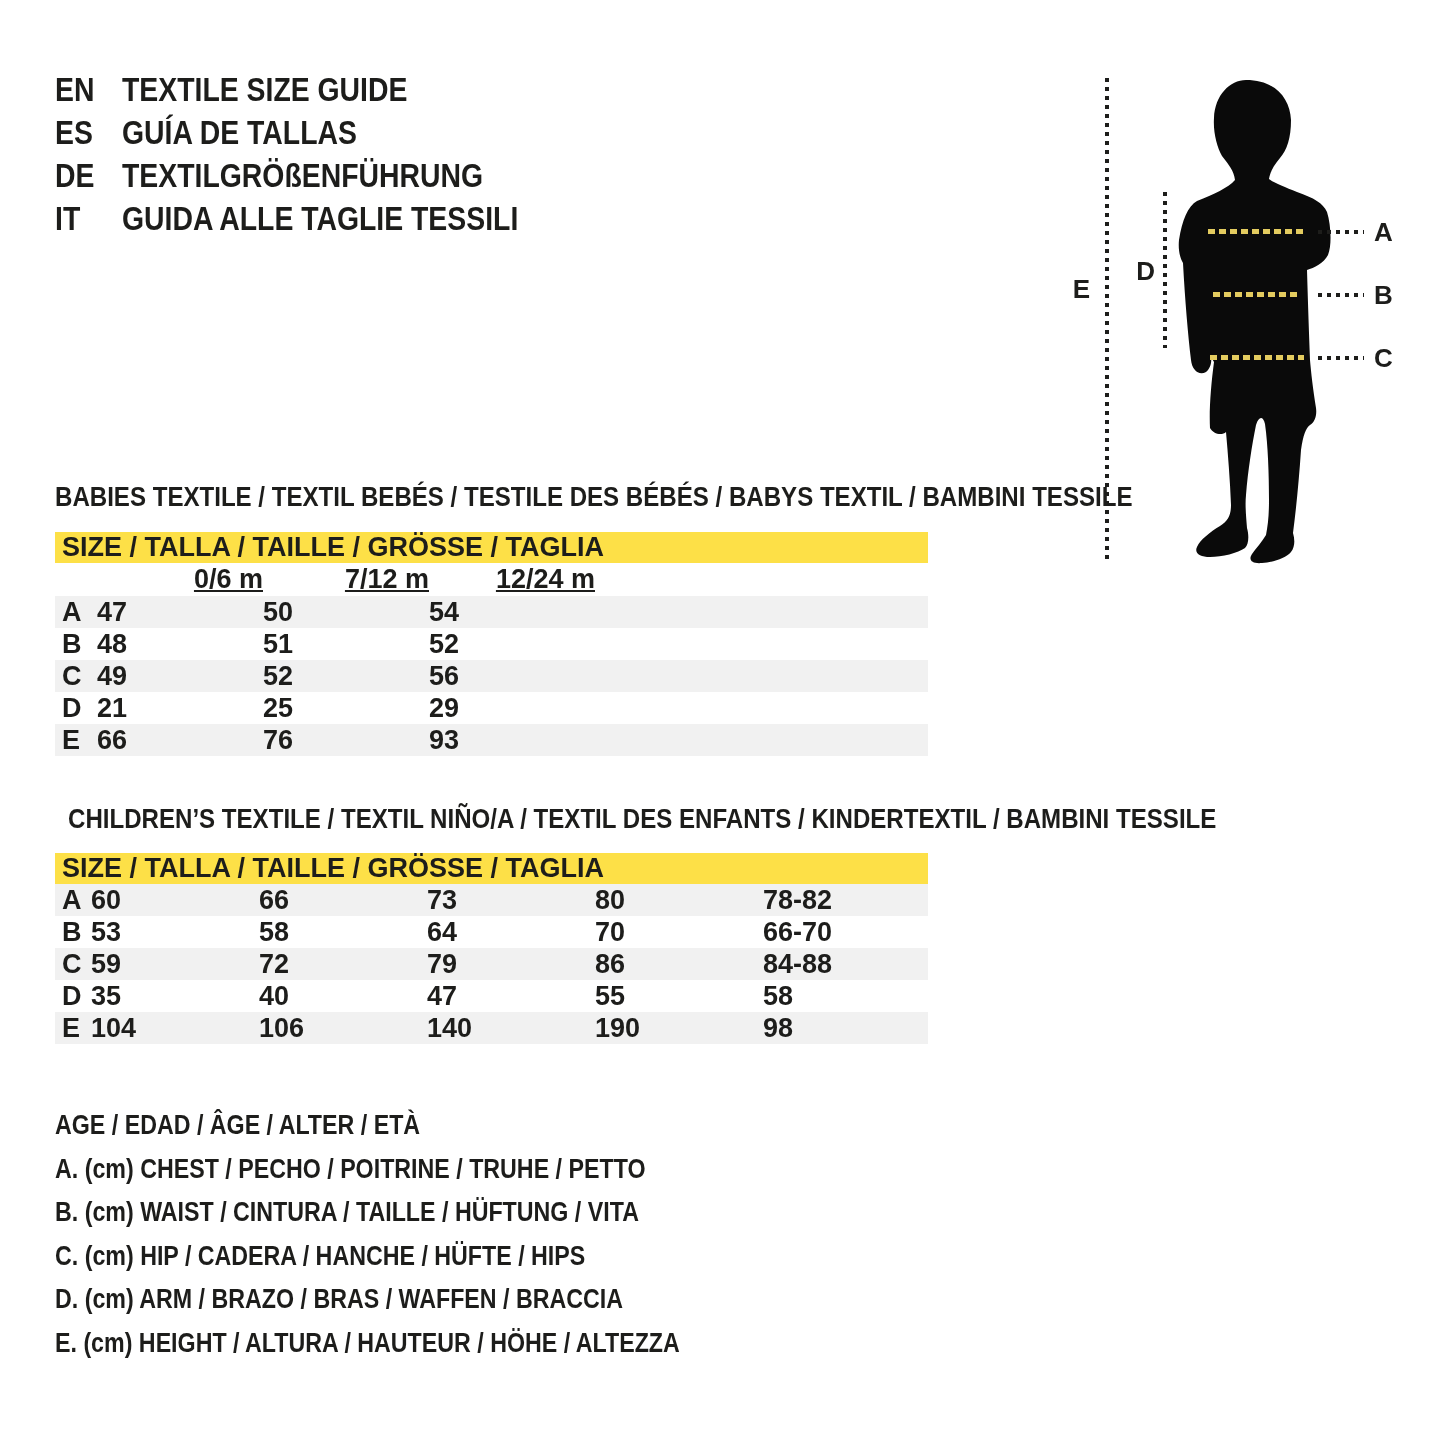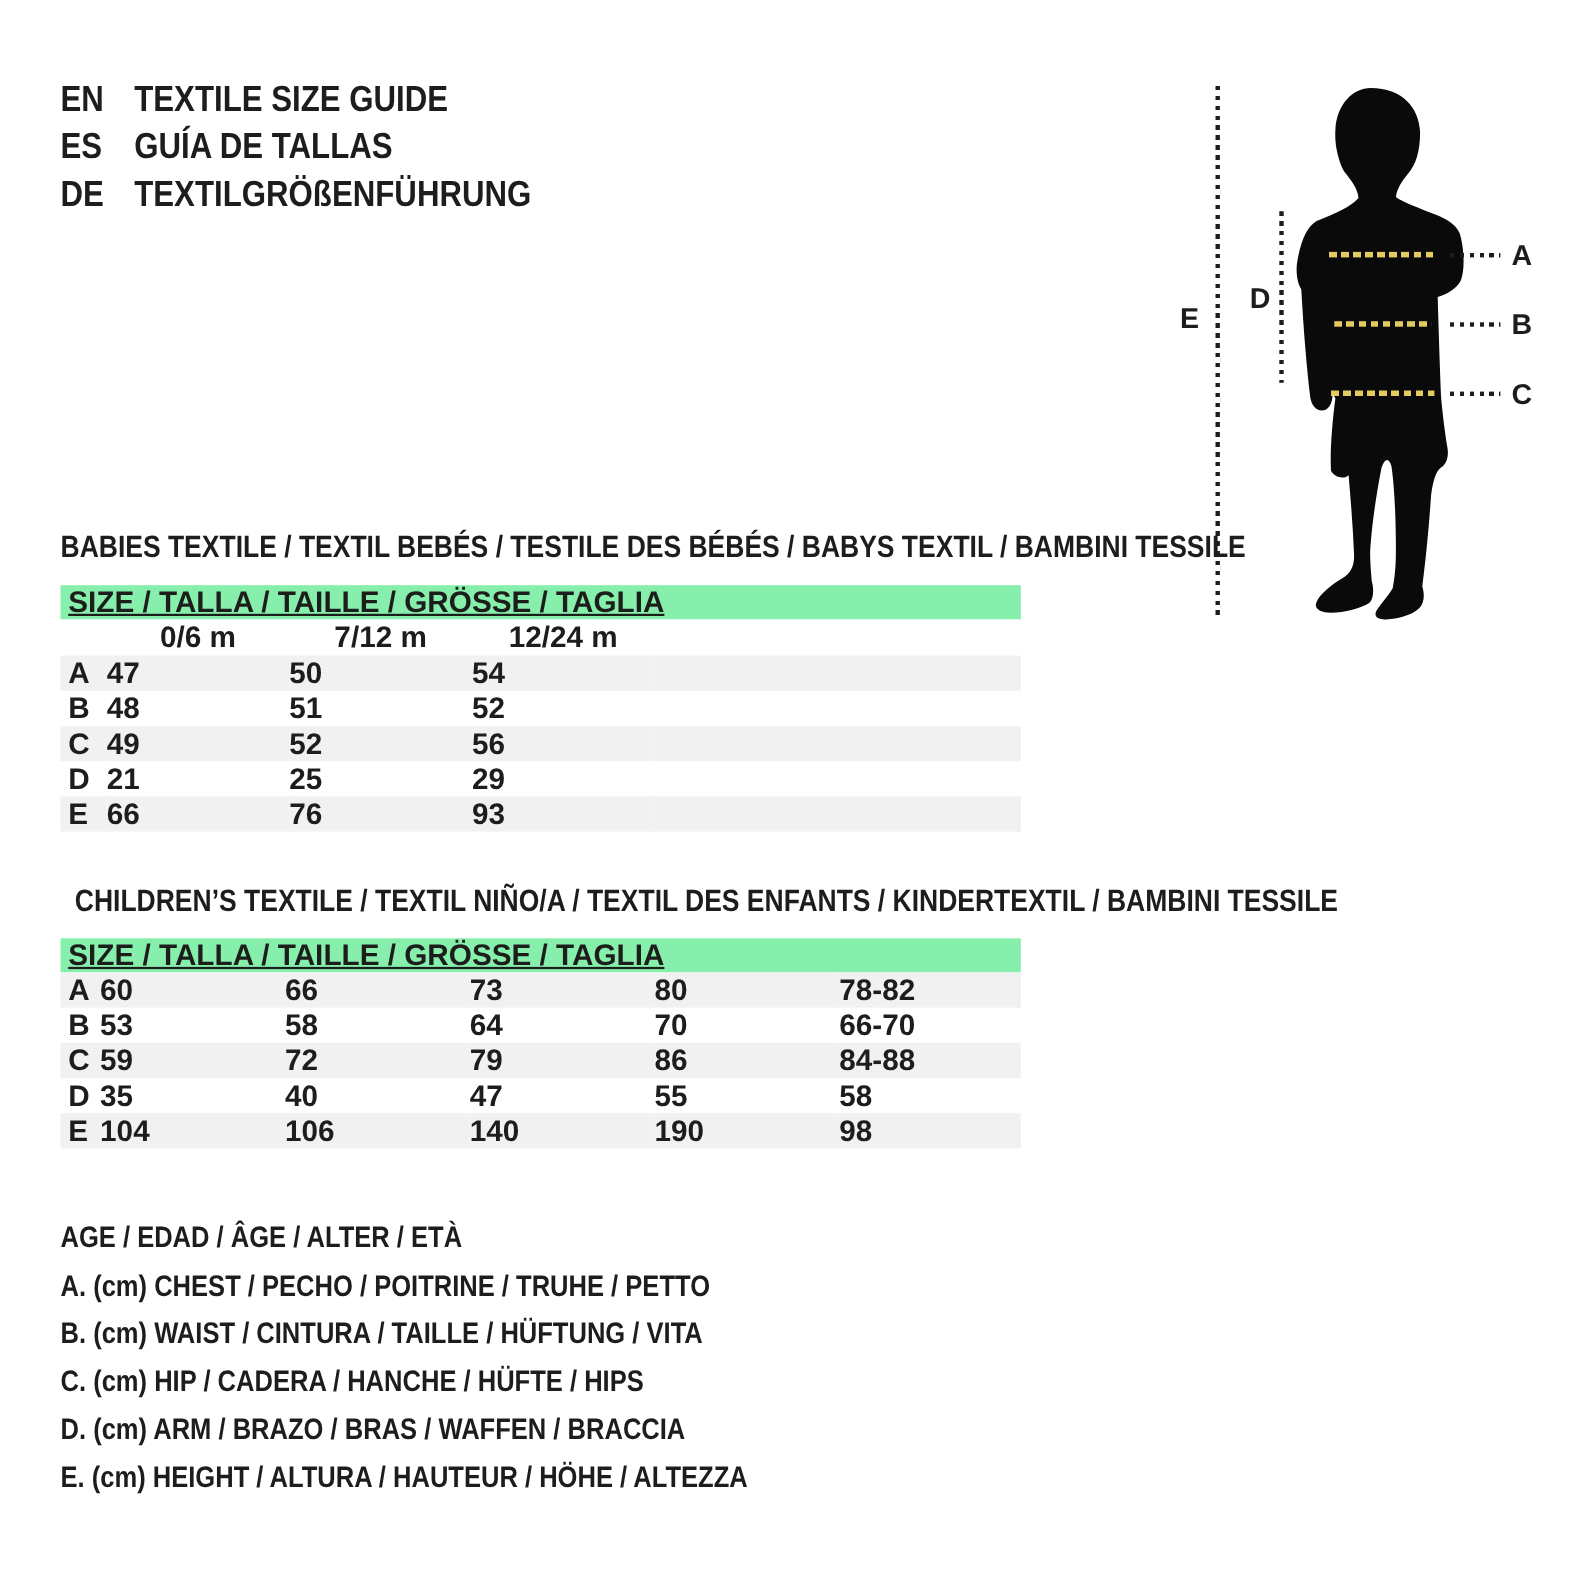--- a/index.html
+++ b/index.html
@@ -14,22 +14,22 @@
   .lang-header { position:absolute; left:55px; top:71px; }
   .hdr-row { display:flex; align-items:flex-start; height:43px; font-size:33px; }
   .hdr-row .lang { width:67px; flex:0 0 67px; }
 
   
   .section-title { position:absolute; left:55px; font-size:28px; line-height:28px; white-space:nowrap; }
 
   
   .size-table { position:absolute; left:55px; width:873px; border-collapse:collapse; table-layout:fixed; font-size:27px; }
   .size-table td { padding:0; vertical-align:middle; }
-  .size-table .bar-row td { background:#86efac; height:17px; text-align:left; padding-left:7px;text-decoration:underline; }
-  .size-table .col-head-row td { height:33px; text-align:center; }
+  .size-table .bar-row td { background:#fde047; height:17px; text-align:left; padding-left:7px; }
+  .size-table .col-head-row td { height:33px; text-align:right;text-decoration:underline; }
   .size-table tbody td { height:32px; text-align:left; }
   .size-table td.letter { text-align:left; padding-left:7px; }
   .size-table tr.stripe td { background:#f1f1f1; }
 
   
   .legend { position:absolute; left:55px; top:1104px; font-size:27px; }
   .legend-line { display:flex; align-items:center; height:43.5px; white-space:nowrap; }
 
   
   .silhouette-svg { position:absolute; left:1170px; top:70px; z-index:1; }
@@ -62,20 +62,24 @@
       <span class="cond">TEXTILE SIZE GUIDE</span>
     </div>
     <div class="hdr-row">
       <span class="lang"><span class="cond">ES</span></span>
       <span class="cond">GUÍA DE TALLAS</span>
     </div>
     <div class="hdr-row">
       <span class="lang"><span class="cond">DE</span></span>
       <span class="cond">TEXTILGRÖßENFÜHRUNG</span>
     </div>
+    <div class="hdr-row">
+      <span class="lang"><span class="cond">IT</span></span>
+      <span class="cond">GUIDA ALLE TAGLIE TESSILI</span>
+    </div>
   </div>
 
   <svg class="silhouette-svg" width="180" height="510" viewBox="0 0 180 510" xmlns="http://www.w3.org/2000/svg">
     <path fill="#0a0a0a" d="M76 10
       C60 10 45 25 44 48 C43 62 47 77 52 86 C59 95 64 101 65 110
       C58 118 44 124 27 131 C18 136 12 150 9 170 C8 180 10 188 13 193
       C15 230 18 265 21 290 C22 300 29 306 36 302 C40 299 42 293 41 287
       L44 292 C41 315 39 340 40 358 C43 364 52 366 56 362
       C58 385 60 410 61 435 C61 445 58 451 50 456 C40 462 30 470 27 477
       C24 483 30 487 40 487 C52 487 68 483 75 478 C79 474 79 465 77 458

